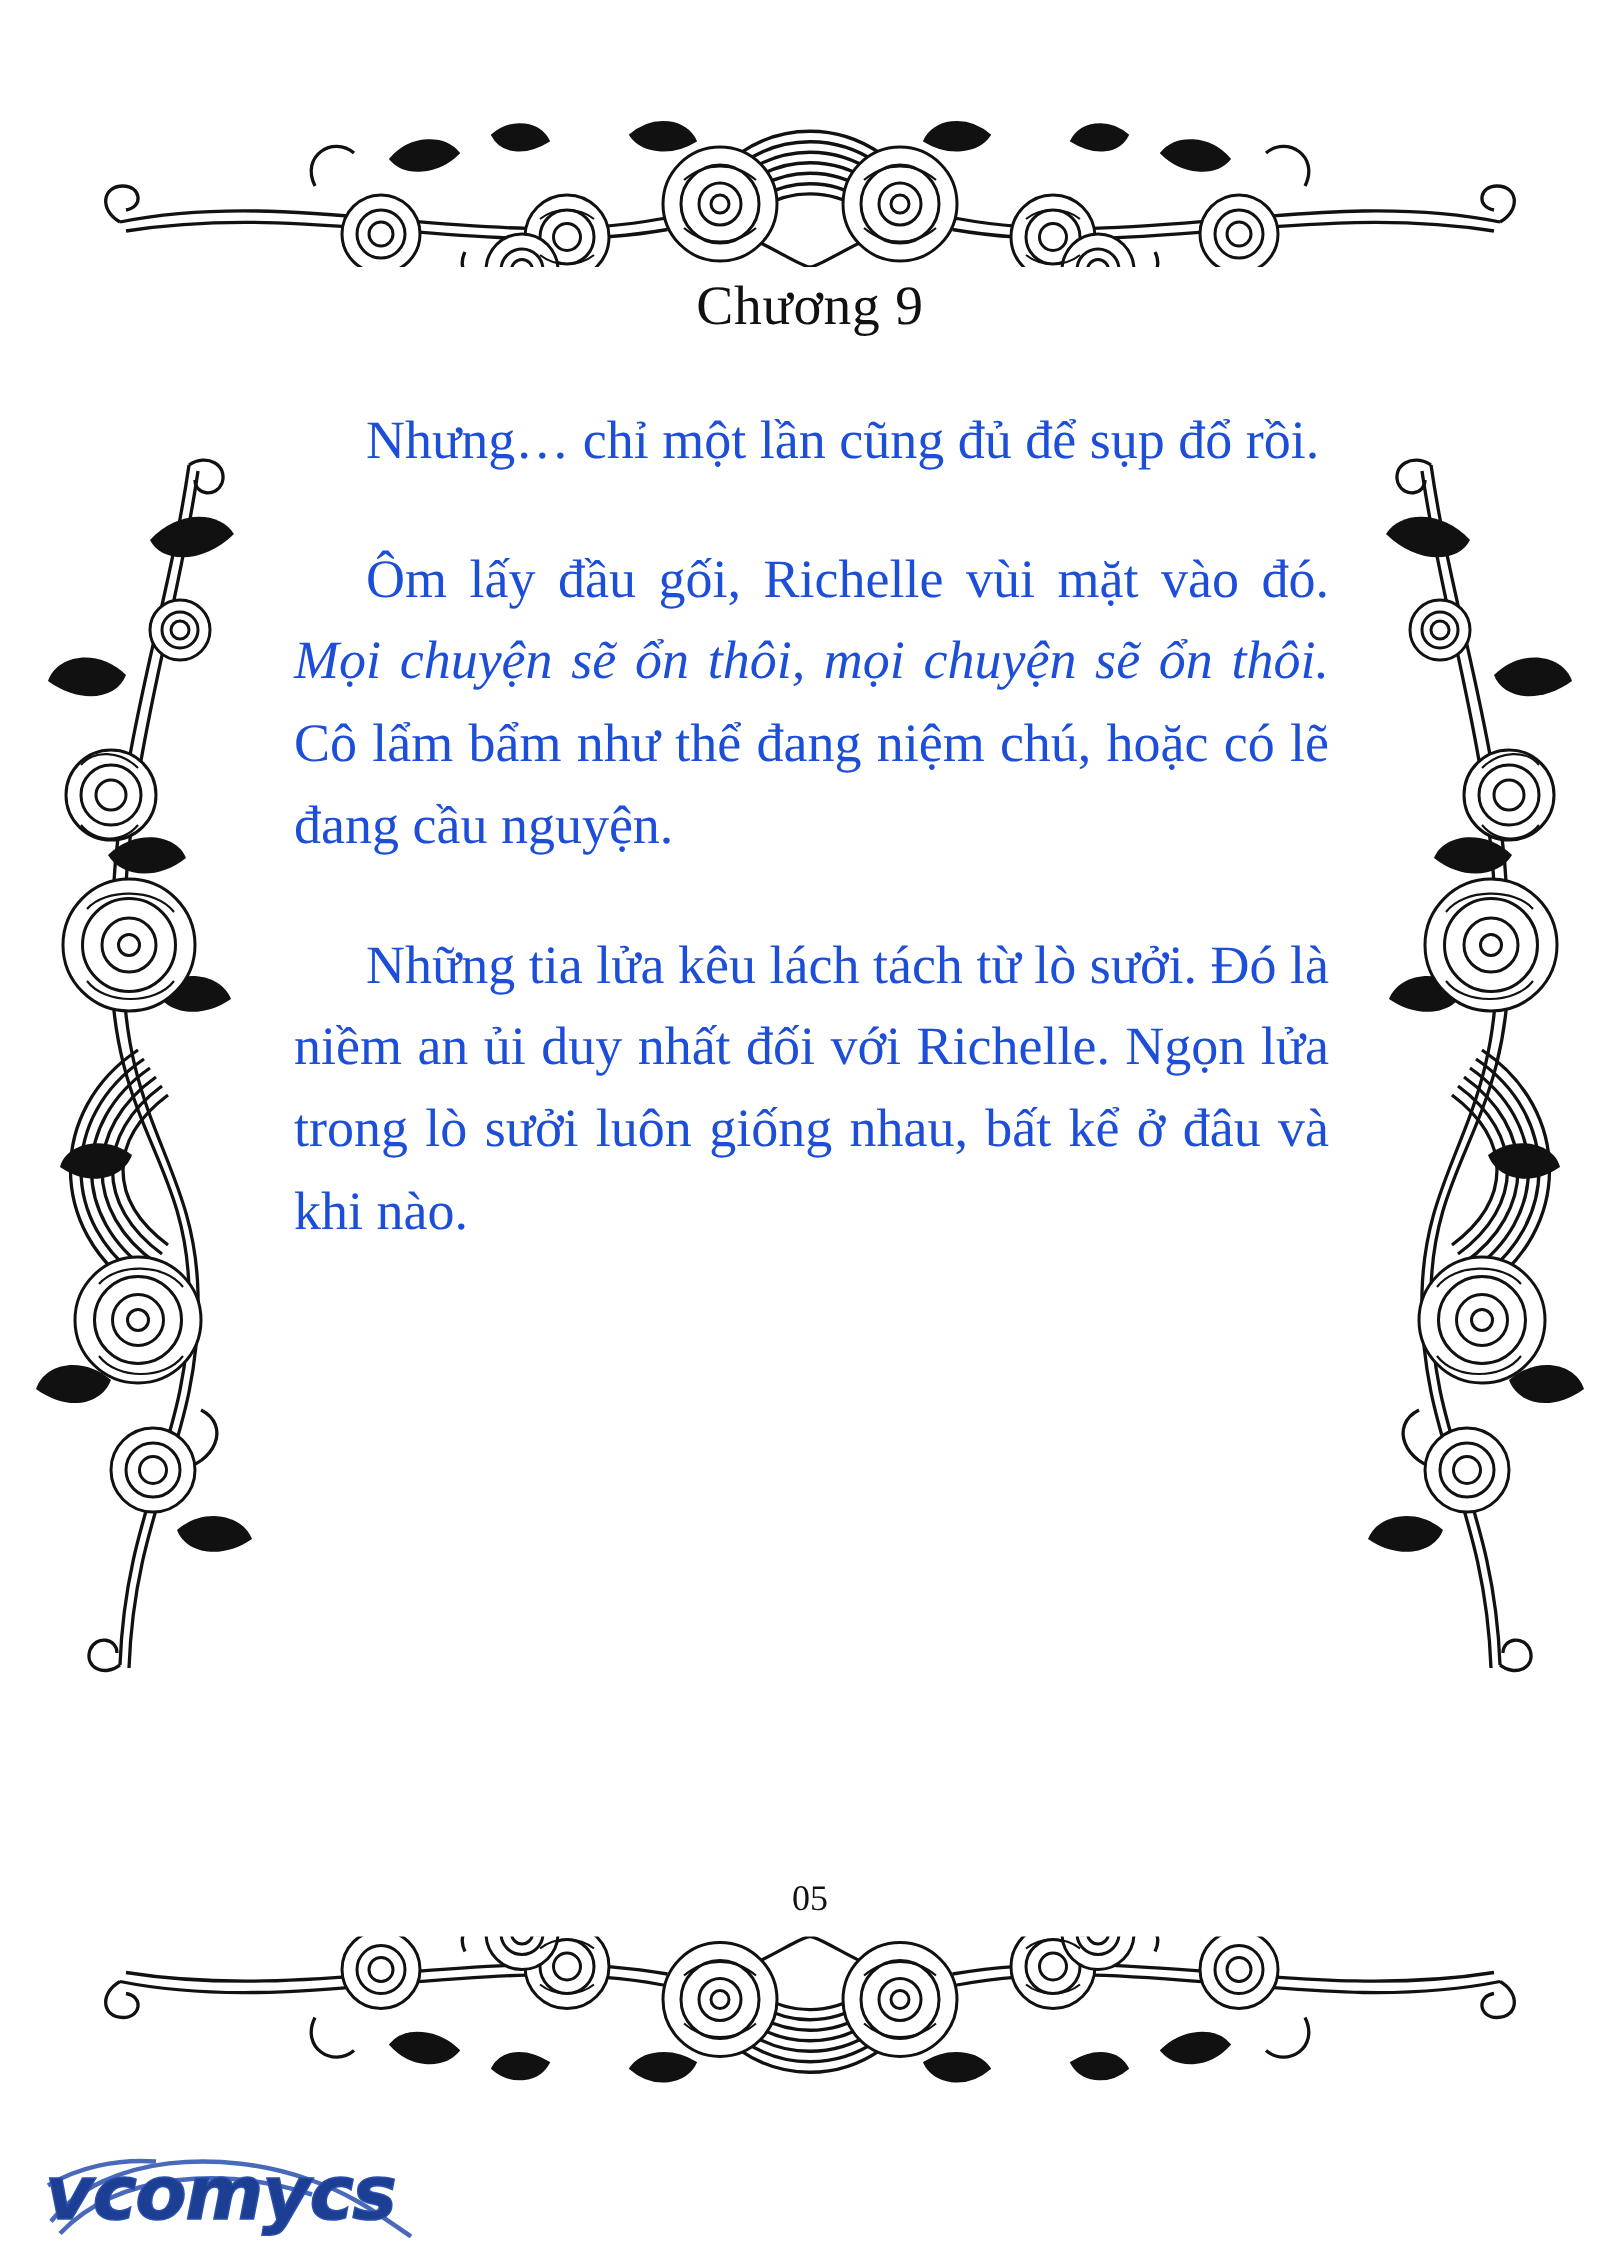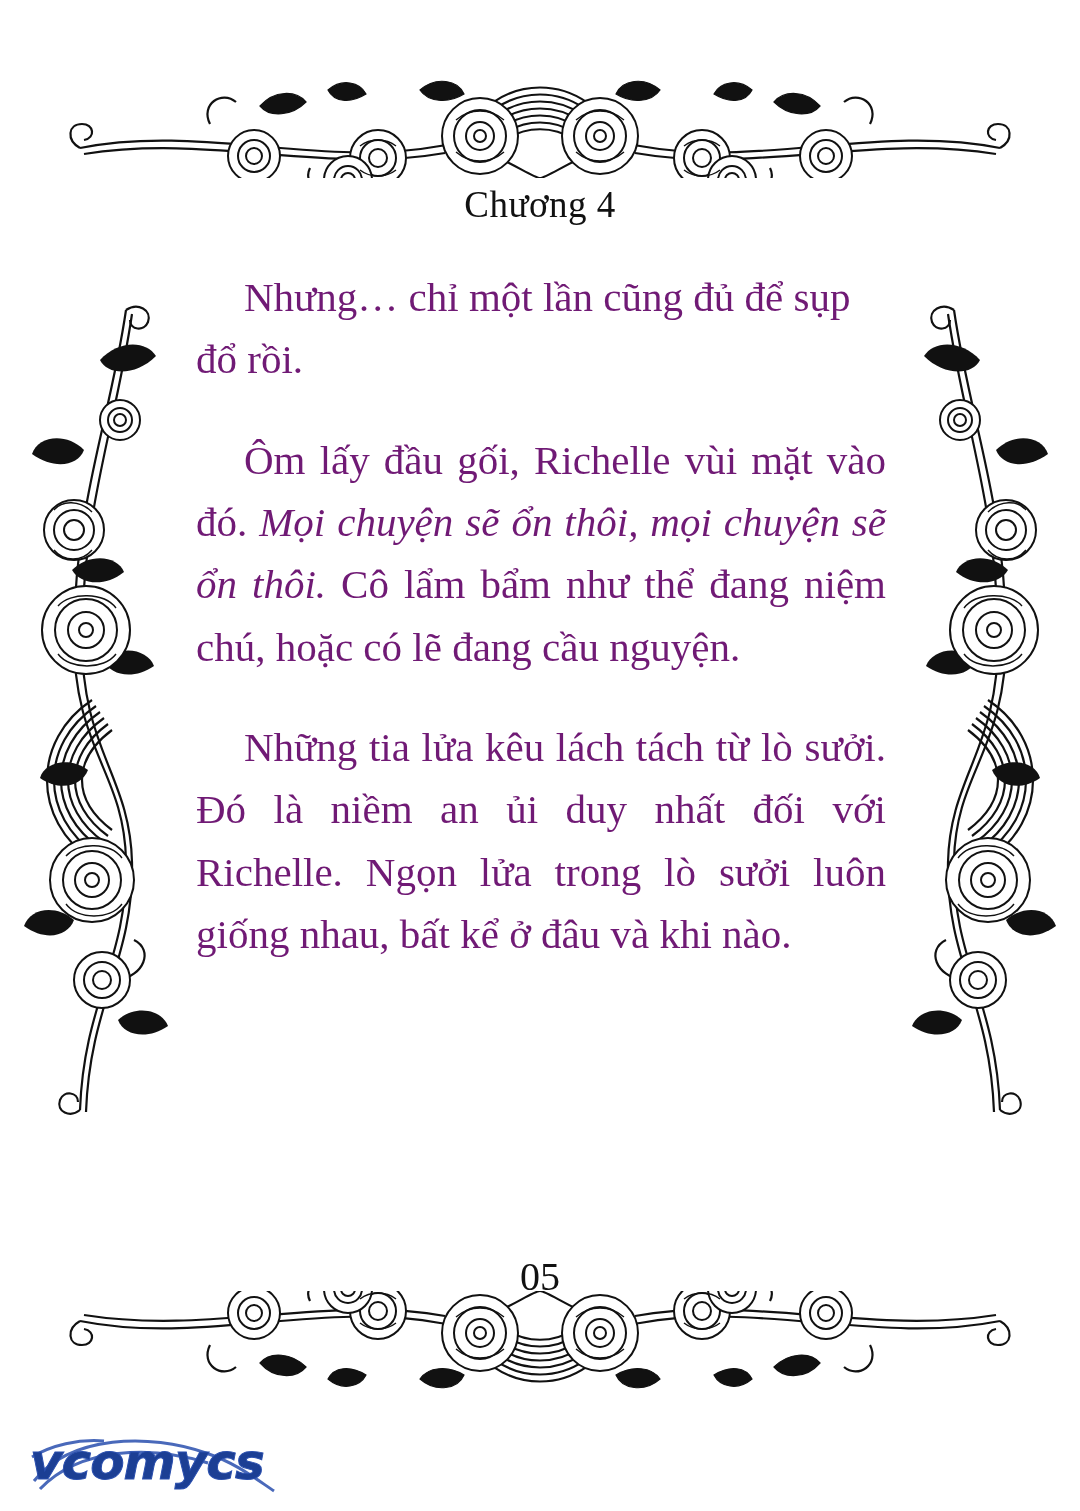--- a/index.html
+++ b/index.html
@@ -40,42 +40,42 @@
     letter-spacing: 0.5px;
     color: #111;
   }
 
   
   .body-text {
     position: absolute;
     top: 266px;
     left: 196px;
     width: 690px;
-    font-size: 41px;
+    font-size: 36px;
     line-height: 1.52;
-    color: #701a75;
+    color: #1d4ed8;
   }
   .para {
     margin: 0 0 38px 0;
     text-align: justify;
     text-justify: inter-word;
   }
   .para:last-child { margin-bottom: 0; }
   .para .indent { display: inline-block; width: 48px; }
   .para em { font-style: italic; }
   .p-left { text-align: left; }
 
   
   .page-number {
     position: absolute;
     top: 1253px;
     left: 0;
     width: 100%;
     text-align: center;
-    font-size: 40px;
+    font-size: 24px;
     color: #111;
   }
 
   
   .watermark {
     position: absolute;
     left: 30px;
     bottom: 8px;
     width: 250px;
     height: 76px;
@@ -351,21 +351,21 @@
         <g stroke="#111" stroke-width="1.4" fill="none">
           <path d="M300 118 C310 110 326 110 336 118 M300 142 C310 150 326 150 336 142"></path>
           <path d="M624 118 C634 110 650 110 660 118 M624 142 C634 150 650 150 660 142"></path>
           <path d="M396 92 C410 80 430 80 444 92 M396 124 C410 136 430 136 444 124"></path>
           <path d="M516 92 C530 80 550 80 564 92 M516 124 C530 136 550 136 564 124"></path>
         </g>
       </g>
     </svg>
   </div>
 
-  <div class="chapter-title">Chương 4</div>
+  <div class="chapter-title">Chương 9</div>
 
   <div class="body-text">
 
     <p class="para p-left"><span class="indent"></span><span>Nhưng… chỉ một lần cũng đủ để sụp đổ rồi.</span></p>
 
     <p class="para"><span class="indent"></span><span>Ôm lấy đầu gối, Richelle vùi mặt vào đó. </span><em>Mọi chuyện sẽ ổn thôi, mọi chuyện sẽ ổn thôi.</em><span> Cô lẩm bẩm như thể đang niệm chú, hoặc có lẽ đang cầu nguyện.</span></p>
 
     <p class="para"><span class="indent"></span><span>Những tia lửa kêu lách tách từ lò sưởi. Đó là niềm an ủi duy nhất đối với Richelle. Ngọn lửa trong lò sưởi luôn giống nhau, bất kể ở đâu và khi nào.</span></p>
 
   </div>

